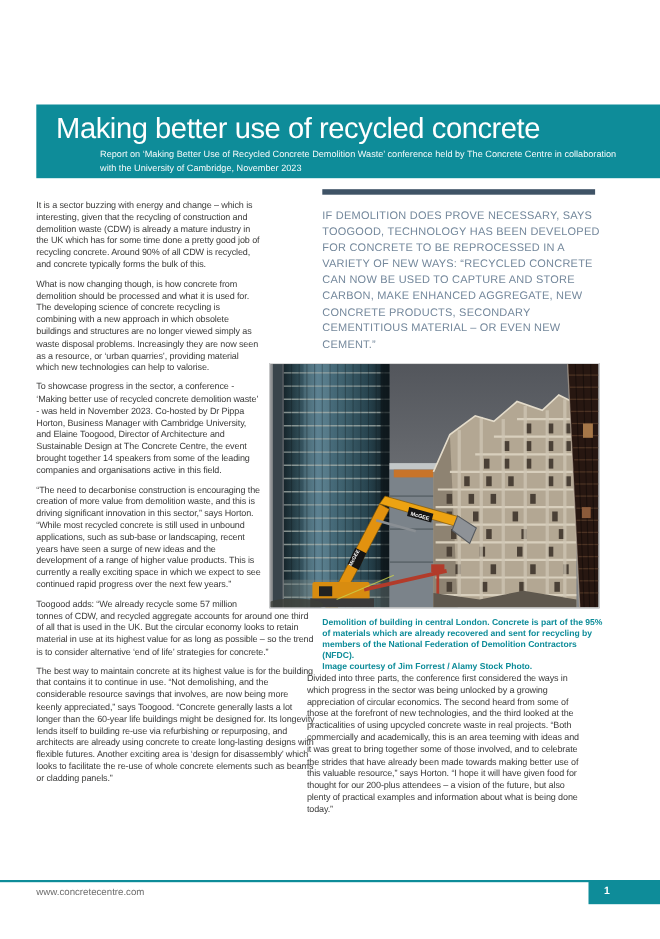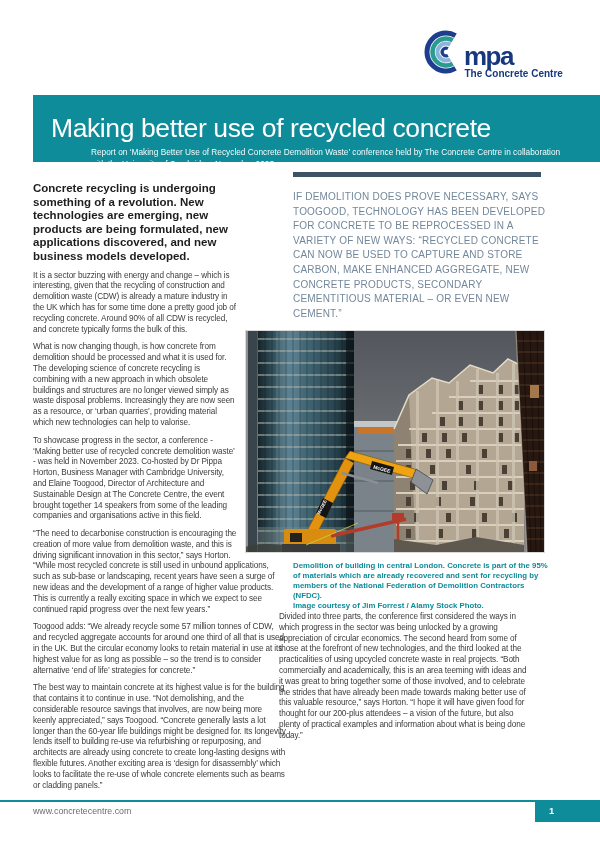--- a/index.html
+++ b/index.html
@@ -14,21 +14,21 @@
     font-family:"Liberation Sans", sans-serif; color:var(--body-text);
   }
   
   .logo{position:absolute; left:424px; top:22px; width:156px; height:60px;}
   .logo svg{display:block;}
   .logo-brand{font-weight:bold; letter-spacing:-1.5px;}
   .logo-tagline{font-weight:bold;}
   
   .banner{
     position:absolute; left:33px; top:95px; width:567px; height:67px;
-    background:var(--teal); color:#fff; padding:19px 16px 0 18px;
+    background:var(--teal); color:#fff; padding:7px 16px 0 18px;
   }
   .banner h1{
     font-size:26.5px; font-weight:300; letter-spacing:-0.4px; line-height:1.1;
   }
   .banner p{
     font-size:8.3px; line-height:1.4; margin-top:4px; max-width:485px; opacity:.96;margin-left:40px;
   }
   
   .quote-bar{position:absolute; left:293px; top:172px; width:248px; height:5px; background:var(--slate-bar);}
   .pull-quote{
@@ -66,42 +66,31 @@
     position:absolute; left:535px; top:800px; width:65px; height:22px;
     background:var(--teal); color:#fff; font-size:9.5px; font-weight:bold;
     line-height:22px; padding-left:14px;
   }
 </style>
 </head>
 <body>
 
 <div class="page">
 
-  <div class="logo">
-    <svg width="156" height="60" viewBox="0 0 156 60">
-      <path d="M31.5 13.55 A19 19 0 1 0 31.5 46.45" fill="none" stroke="#1D3D8F" stroke-width="5"></path>
-      <path d="M28.75 18.31 A13.5 13.5 0 1 0 28.75 41.69" fill="none" stroke="#2B9B8F" stroke-width="4.5"></path>
-      <path d="M26.25 22.64 A8.5 8.5 0 1 0 26.25 37.36" fill="none" stroke="#8AB4DD" stroke-width="4.2"></path>
-      <path d="M23.9 26.71 A3.8 3.8 0 1 0 23.9 33.29" fill="none" stroke="#1D3D8F" stroke-width="3.2"></path>
-      <text class="logo-brand" x="40" y="43" font-size="26" fill="#16387C">mpa</text>
-      <text class="logo-tagline" x="40.5" y="55" font-size="10" fill="#16387C">The Concrete Centre</text>
-    </svg>
-  </div>
 
   <header class="banner">
     <h1>Making better use of recycled concrete</h1>
     <p>Report on ‘Making Better Use of Recycled Concrete Demolition Waste’ conference held by The Concrete Centre in collaboration with the University of Cambridge, November 2023</p>
   </header>
 
   <div class="quote-bar"></div>
   <aside class="pull-quote">IF DEMOLITION DOES PROVE NECESSARY, SAYS TOOGOOD, TECHNOLOGY HAS BEEN DEVELOPED FOR CONCRETE TO BE REPROCESSED IN A VARIETY OF NEW WAYS: “RECYCLED CONCRETE CAN NOW BE USED TO CAPTURE AND STORE CARBON, MAKE ENHANCED AGGREGATE, NEW CONCRETE PRODUCTS, SECONDARY CEMENTITIOUS MATERIAL – OR EVEN NEW CEMENT.”</aside>
 
   <section class="left-col">
     <div class="photo-spacer"></div>
-    <h2>Concrete recycling is undergoing something of a revolution. New technologies are emerging, new products are being formulated, new applications discovered, and new business models developed.</h2>
     <p>It is a sector buzzing with energy and change – which is interesting, given that the recycling of construction and demolition waste (CDW) is already a mature industry in the UK which has for some time done a pretty good job of recycling concrete. Around 90% of all CDW is recycled, and concrete typically forms the bulk of this.</p>
     <p>What is now changing though, is how concrete from demolition should be processed and what it is used for. The developing science of concrete recycling is combining with a new approach in which obsolete buildings and structures are no longer viewed simply as waste disposal problems. Increasingly they are now seen as a resource, or ‘urban quarries’, providing material which new technologies can help to valorise.</p>
     <p>To showcase progress in the sector, a conference - ‘Making better use of recycled concrete demolition waste’ - was held in November 2023. Co-hosted by Dr Pippa Horton, Business Manager with Cambridge University, and Elaine Toogood, Director of Architecture and Sustainable Design at The Concrete Centre, the event brought together 14 speakers from some of the leading companies and organisations active in this field.</p>
     <p>“The need to decarbonise construction is encouraging the creation of more value from demolition waste, and this is driving significant innovation in this sector,” says Horton. “While most recycled concrete is still used in unbound applications, such as sub-base or landscaping, recent years have seen a surge of new ideas and the development of a range of higher value products. This is currently a really exciting space in which we expect to see continued rapid progress over the next few years.”</p>
     <p>Toogood adds: “We already recycle some 57 million tonnes of CDW, and recycled aggregate accounts for around one third of all that is used in the UK. But the circular economy looks to retain material in use at its highest value for as long as possible – so the trend is to consider alternative ‘end of life’ strategies for concrete.”</p>
     <p>The best way to maintain concrete at its highest value is for the building that contains it to continue in use. “Not demolishing, and the considerable resource savings that involves, are now being more keenly appreciated,” says Toogood. “Concrete generally lasts a lot longer than the 60-year life buildings might be designed for. Its longevity lends itself to building re-use via refurbishing or repurposing, and architects are already using concrete to create long-lasting designs with flexible futures. Another exciting area is ‘design for disassembly’ which looks to facilitate the re-use of whole concrete elements such as beams or cladding panels.”</p>
   </section>
 
   <figure class="photo">
     <svg width="298" height="221" viewBox="0 0 298 221">

